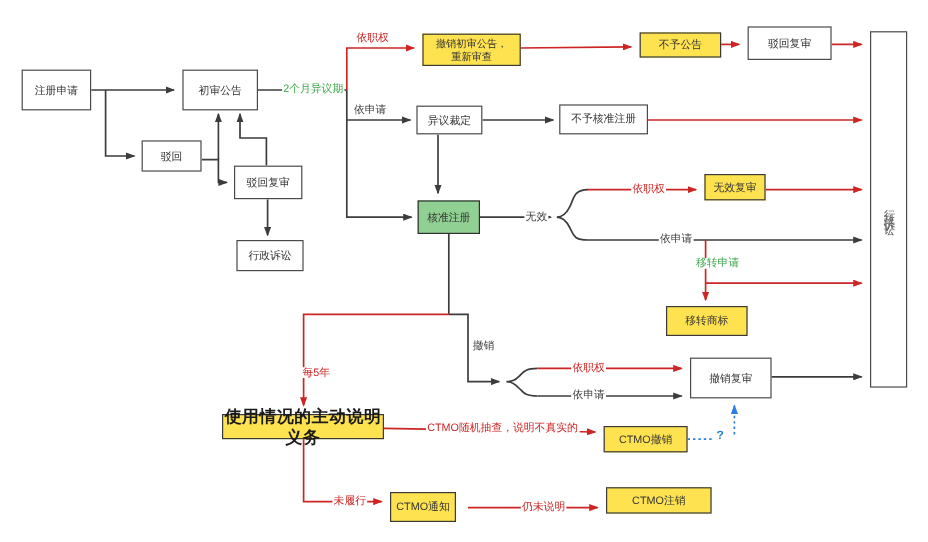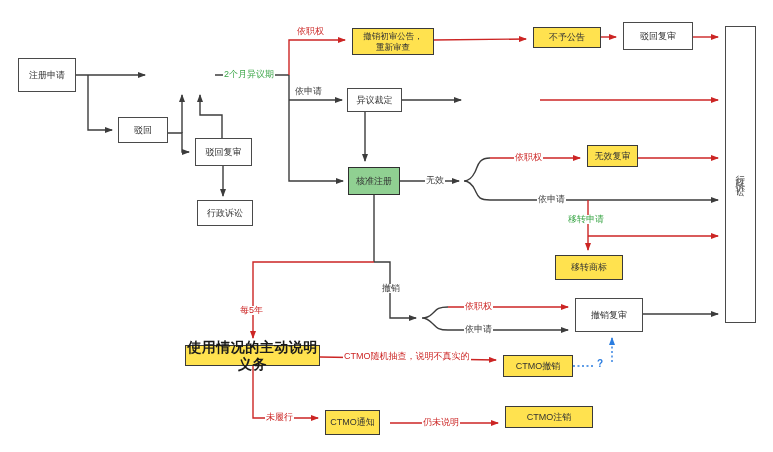--- a/index.html
+++ b/index.html
@@ -14,21 +14,21 @@
     line-height:1.2;white-space:pre-line;z-index:2;
   }
   .yellow{background:var(--yellow,#ffe24f);border-color:#3a3a3a;}
   .green{background:var(--green-fill,#90d092);border-color:#2f2f2f;}
   .small{font-size:8.5px;}
   .boldbox{font-weight:bold;font-size:14px;letter-spacing:.5px;color:#1a1a1a;}
   .vertical{writing-mode:vertical-rl;letter-spacing:4px;color:#555;font-size:9.5px;}
   .elabel{
     position:absolute;font-size:9px;line-height:1;white-space:nowrap;z-index:3;
   }
-  .onl{background:#fff;padding:0 1px;}
+  .onl{background:#fff;padding:0 1px;margin-left:12px;}
   .red{color:var(--red,#cc2524);}
   .grn{color:var(--green-text,#3ba648);}
   .blk{color:#3c3c3c;}
   .blu{color:var(--blue,#2b7de0);font-weight:bold;font-size:10px;}
   .eb{stroke:#3c3c3c;stroke-width:1.4;fill:none;}
   .er{stroke:var(--red,#cc2524);stroke-width:1.4;fill:none;}
   .ebl{stroke:var(--blue,#2b7de0);stroke-width:1.4;fill:none;stroke-dasharray:2 2.5;}
 </style>
 </head>
 <body>
@@ -81,28 +81,30 @@
     <path class="er" d="M448,307 H568" marker-end="url(#ar)"></path>
     <path class="er" d="M320,357 L496,360" marker-end="url(#ar)"></path>
     <path class="er" d="M253,365 V418 H318" marker-end="url(#ar)"></path>
     <path class="er" d="M390,423 H498" marker-end="url(#ar)"></path>
 
     <path class="ebl" d="M573,366 H594"></path>
     <path class="ebl" d="M612,362 V338" marker-end="url(#abl)"></path>
   </svg>
 
   <div class="node" style="left:18px;top:58px;width:58px;height:34px">注册申请</div>
+  <div class="node" style="left:152px;top:58px;width:63px;height:34px">初审公告</div>
   <div class="node" style="left:118px;top:117px;width:50px;height:26px">驳回</div>
   <div class="node" style="left:195px;top:138px;width:57px;height:28px">驳回复审</div>
   <div class="node" style="left:197px;top:200px;width:56px;height:26px">行政诉讼</div>
   <div class="node yellow small" style="left:352px;top:28px;width:82px;height:27px">撤销初审公告，
 重新审查</div>
   <div class="node yellow" style="left:533px;top:27px;width:68px;height:21px">不予公告</div>
   <div class="node" style="left:623px;top:22px;width:70px;height:28px">驳回复审</div>
   <div class="node" style="left:347px;top:88px;width:55px;height:24px">异议裁定</div>
+  <div class="node" style="left:466px;top:87px;width:74px;height:25px">不予核准注册</div>
   <div class="node green" style="left:348px;top:167px;width:52px;height:28px">核准注册</div>
   <div class="node yellow" style="left:587px;top:145px;width:51px;height:22px">无效复审</div>
   <div class="node yellow" style="left:555px;top:255px;width:68px;height:25px">移转商标</div>
   <div class="node vertical" style="left:725px;top:26px;width:31px;height:297px">行政诉讼</div>
   <div class="node" style="left:575px;top:298px;width:68px;height:34px">撤销复审</div>
   <div class="node yellow" style="left:503px;top:355px;width:70px;height:22px">CTMO撤销</div>
   <div class="node yellow boldbox" style="left:185px;top:345px;width:135px;height:21px">使用情况的主动说明义务</div>
   <div class="node yellow" style="left:325px;top:410px;width:55px;height:25px">CTMO通知</div>
   <div class="node yellow" style="left:505px;top:406px;width:88px;height:22px">CTMO注销</div>
 

